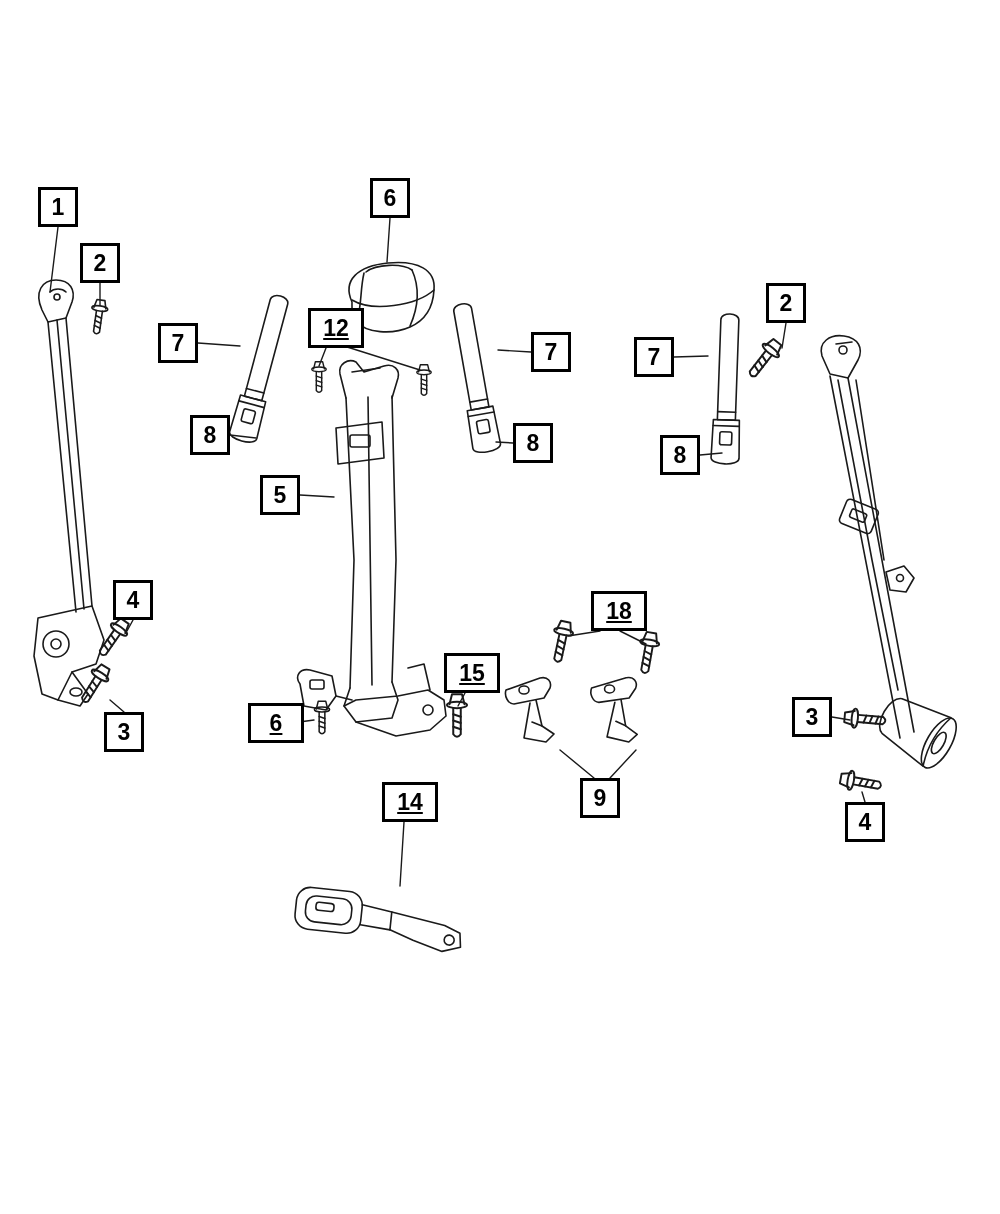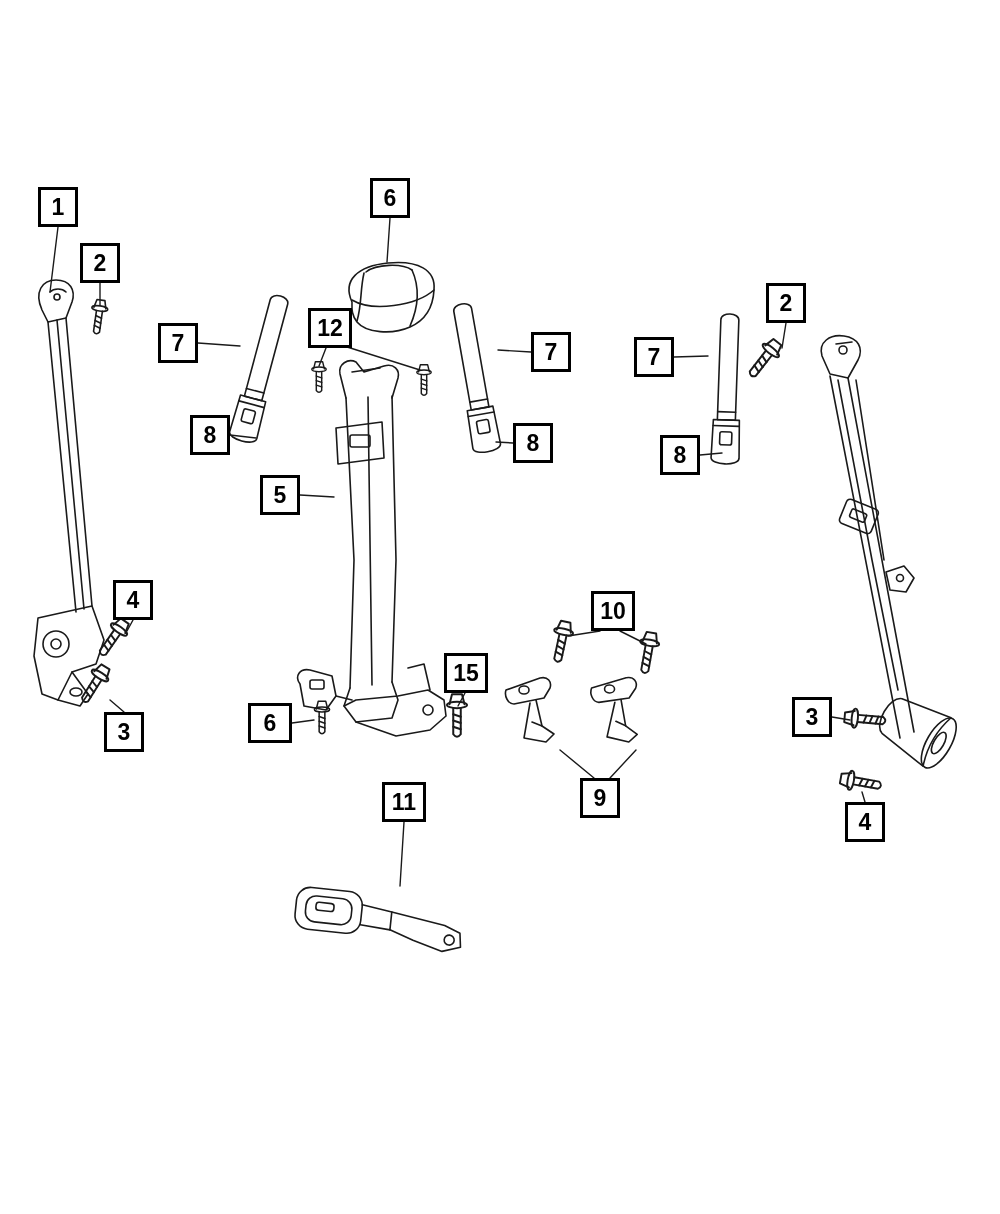--- a/index.html
+++ b/index.html
@@ -18,21 +18,21 @@
     position:absolute;
     box-sizing:border-box;
     width:40px;height:40px;
     border:3px solid #000;
     background:#fff;
     display:flex;align-items:center;justify-content:center;
     font-weight:700;font-size:23px;color:#000;
     cursor:pointer;
     user-select:none;
   }
-  .callout.w2{width:44px;}
+  .callout.w2{width:56px;text-decoration:underline;}
 </style>
 </head>
 <body>
 
 <div class="stage">
 
   <svg class="artwork" width="1000" height="1214" viewBox="0 0 1000 1214">
 
     <defs>
       <g id="bolt">
@@ -205,23 +205,23 @@
   <div class="callout" style="left:80px;top:243px">2</div>
   <div class="callout" style="left:158px;top:323px">7</div>
   <div class="callout" style="left:190px;top:415px">8</div>
   <div class="callout" style="left:370px;top:178px">6</div>
   <div class="callout w2" style="left:308px;top:308px">12</div>
   <div class="callout" style="left:260px;top:475px">5</div>
   <div class="callout" style="left:113px;top:580px">4</div>
   <div class="callout" style="left:104px;top:712px">3</div>
   <div class="callout w2" style="left:248px;top:703px">6</div>
   <div class="callout w2" style="left:444px;top:653px">15</div>
-  <div class="callout w2" style="left:591px;top:591px">10</div>
+  <div class="callout w2" style="left:591px;top:591px">18</div>
   <div class="callout" style="left:580px;top:778px">9</div>
-  <div class="callout w2" style="left:382px;top:782px">11</div>
+  <div class="callout w2" style="left:382px;top:782px">14</div>
   <div class="callout" style="left:531px;top:332px">7</div>
   <div class="callout" style="left:513px;top:423px">8</div>
   <div class="callout" style="left:634px;top:337px">7</div>
   <div class="callout" style="left:660px;top:435px">8</div>
   <div class="callout" style="left:766px;top:283px">2</div>
   <div class="callout" style="left:792px;top:697px">3</div>
   <div class="callout" style="left:845px;top:802px">4</div>
 
 </div>
 

